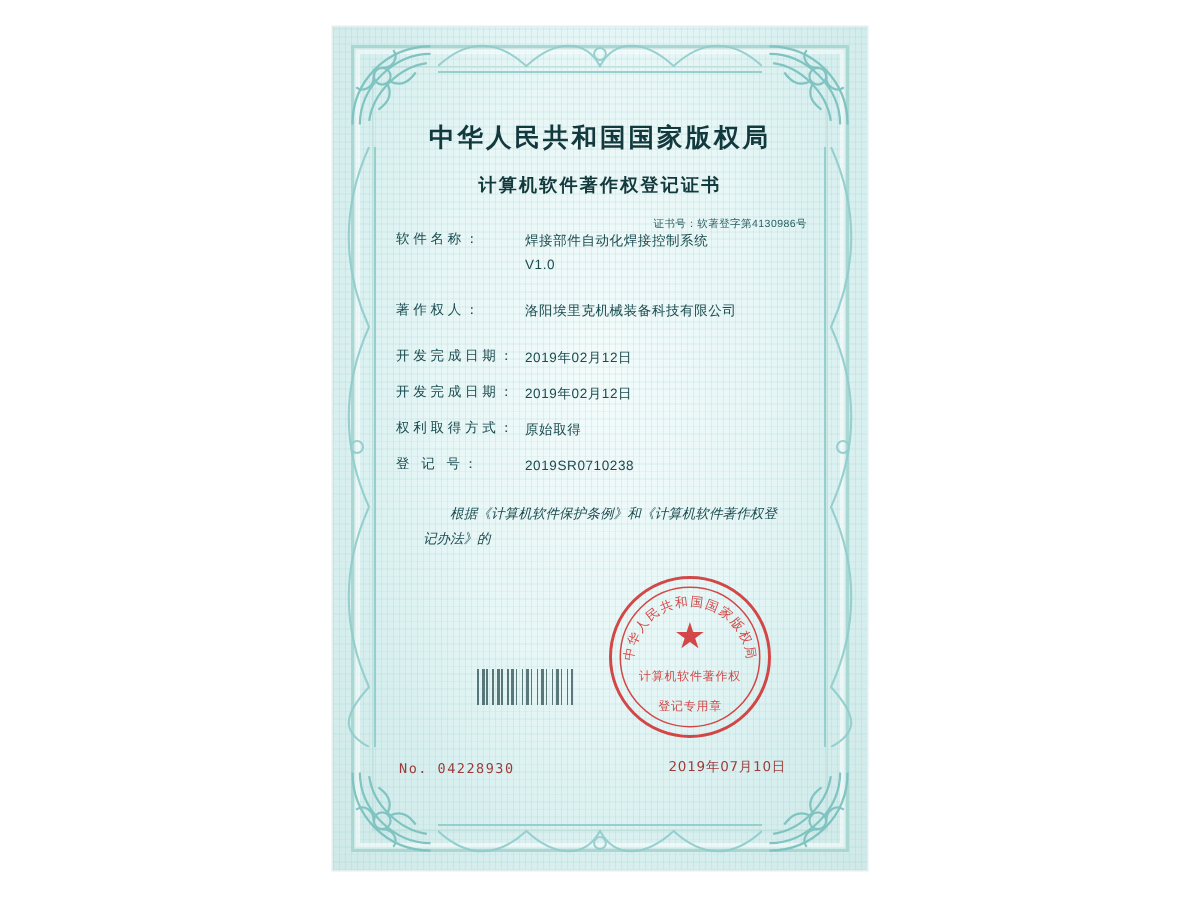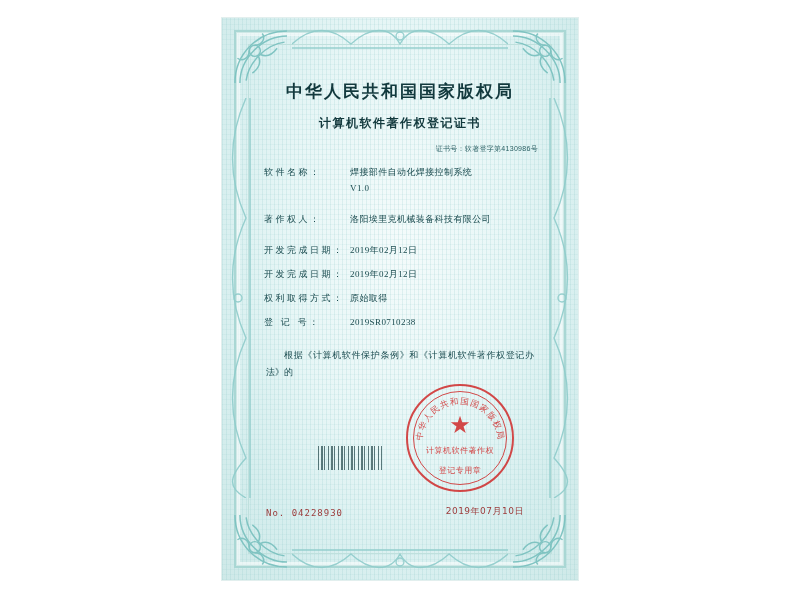--- a/index.html
+++ b/index.html
@@ -107,56 +107,56 @@
   }
   .certno {
     text-align: right;
     font-size: 7px;
     color: #2a5f63;
     margin-top: 12px;
     padding-right: 4px;
     letter-spacing: .3px;
   }
   .rows {
-    margin-top: 12px;
     padding: 0 6px;
   }
   .row {
     display: flex;
     align-items: flex-start;
     margin-bottom: 11px;
     font-size: 9px;
     line-height: 1.45;
     color: #1a4b4f;
   }
   .row .label {
     width: 86px;
     flex: 0 0 86px;
     letter-spacing: 2.5px;
     font-family: "DejaVu Sans", "Liberation Sans", sans-serif;
   }
   .row .value {
     flex: 1;
-    font-family: Liberation Serif, serif;
+    font-family: Liberation Sans, sans-serif;
     letter-spacing: .4px;
   }
   .row .value .sub {
     display: block;
     margin-top: 3px;
   }
   .gap-big { height: 7px; }
   .statement {
     margin-top: 18px;
-    padding: 0 8px;
+    padding: 0 24px;
     font-size: 9px;
     line-height: 1.9;
     text-align: justify;
     font-family: "DejaVu Sans", "Liberation Sans", sans-serif;
     color: #1a4b4f;
     text-indent: 18px;
+    font-style: italic;
   }
   .statement .l2 { text-indent: 0; }
   
   .barcode {
     position: absolute;
     left: 60px;
     bottom: 74px;
     width: 64px;
     height: 24px;
     background:

